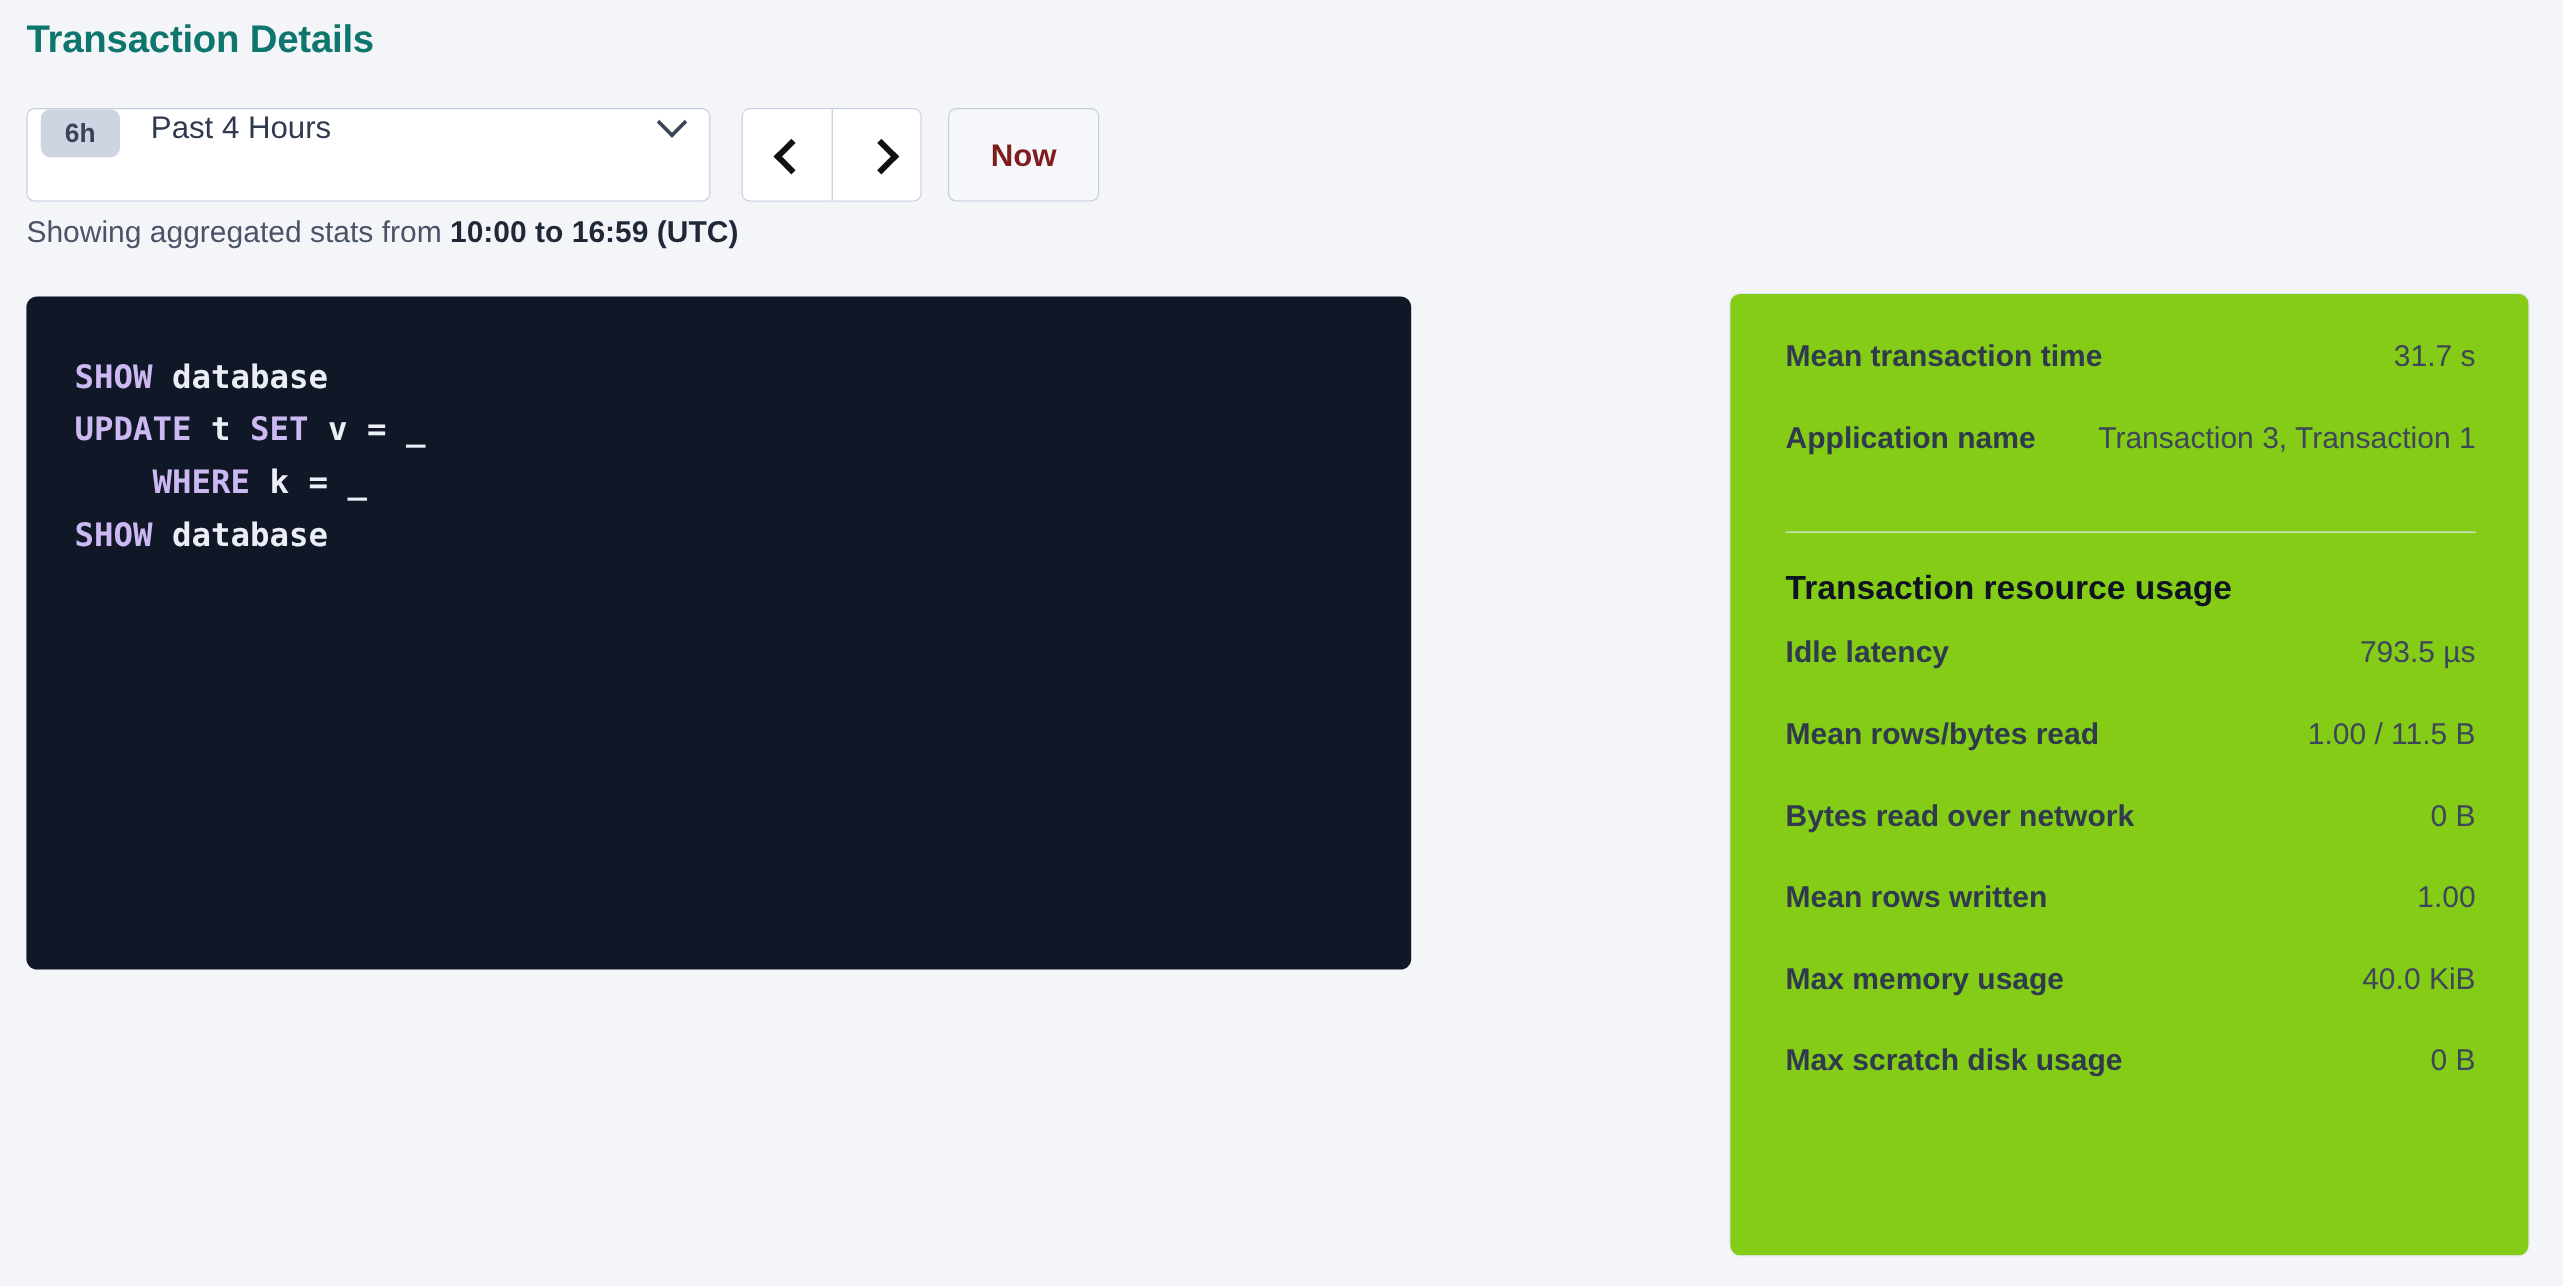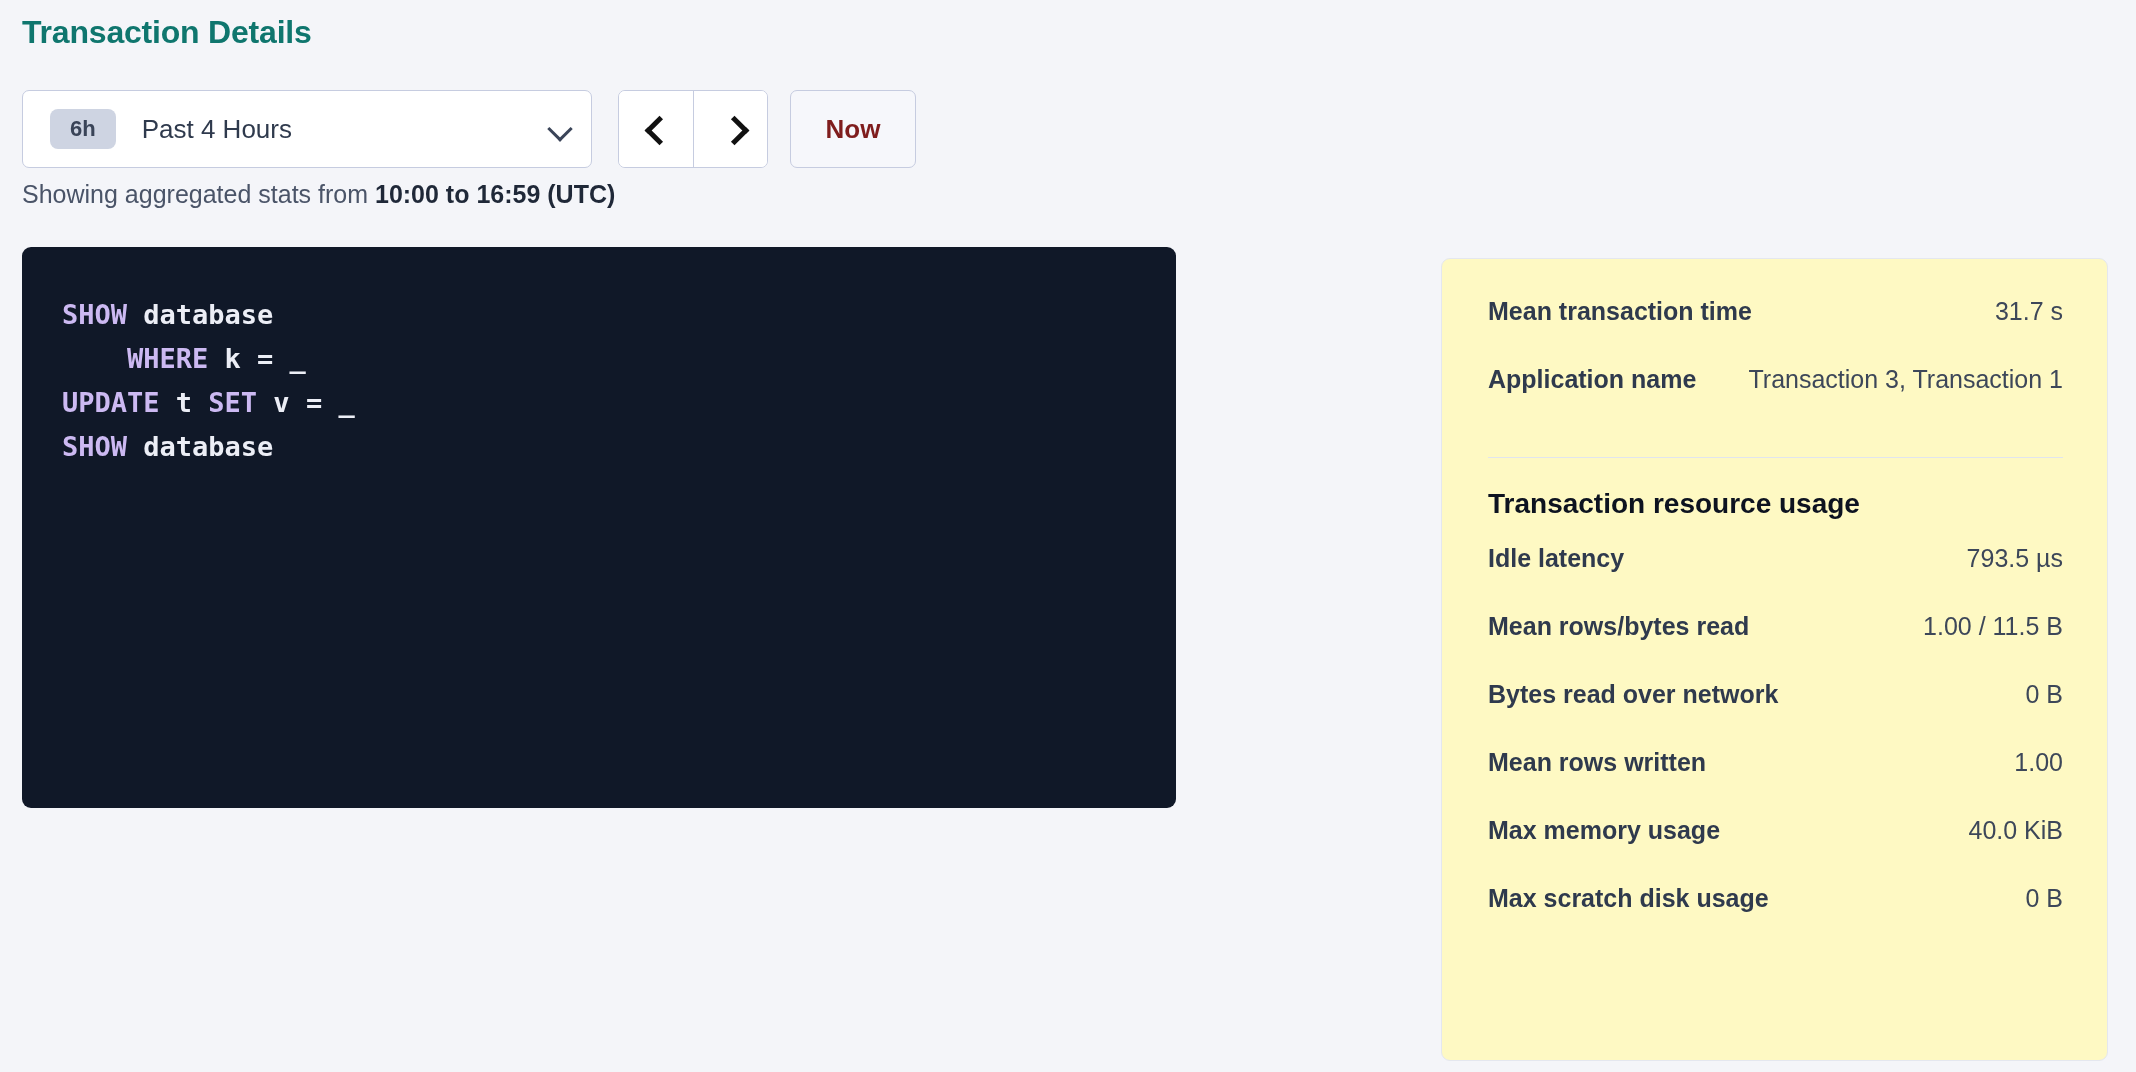--- a/index.html
+++ b/index.html
@@ -40,22 +40,22 @@
     align-items: center;
   }
 
   .range-select {
     width: 570px;
     height: 78px;
     background: #ffffff;
     border: 1px solid #c6cce0;
     border-radius: 7px;
     display: flex;
-    align-items: center;
-    padding: 0 20px 0 27px;
+    align-items: flex-start;
+    padding: 0 20px 0 11px;
     cursor: pointer;
   }
 
   .range-badge {
     background: #ced4e2;
     color: #3a4458;
     font-size: 22px;
     font-weight: bold;
     border-radius: 8px;
     padding: 9px 20px;
@@ -171,24 +171,24 @@
     color: #e6e7f0;
     font-weight: bold;
   }
   .kw  { color: #ccb9f2; }
   .idf { color: #eceef6; }
 
   
   .stats-card {
     position: absolute;
     left: 1441px;
-    top: 258px;
+    top: 244px;
     width: 667px;
     height: 803px;
-    background: #fef9c3;
+    background: #84cc16;
     border: 1px solid #e4e7ef;
     border-radius: 9px;
     padding: 38px 44px 0 46px;
   }
 
   .stat-row {
     display: flex;
     align-items: baseline;
     justify-content: space-between;
     height: 68px;
@@ -247,22 +247,22 @@
       </button>
     </div>
 
     <button class="now-btn">Now</button>
   </div>
 
   <div class="subtitle"><span>Showing aggregated stats from </span><b>10:00 to 16:59 (UTC)</b></div>
 
   <div class="code-card">
     <div class="code-line"><span class="kw">SHOW</span><span class="idf"> database</span></div>
+    <div class="code-line"><span class="kw">UPDATE</span><span class="idf"> t </span><span class="kw">SET</span><span class="idf"> v = _</span></div>
     <div class="code-line"><span class="idf">    </span><span class="kw">WHERE</span><span class="idf"> k = _</span></div>
-    <div class="code-line"><span class="kw">UPDATE</span><span class="idf"> t </span><span class="kw">SET</span><span class="idf"> v = _</span></div>
     <div class="code-line"><span class="kw">SHOW</span><span class="idf"> database</span></div>
   </div>
 
   <div class="stats-card">
 
     <div>
       <div class="stat-row">
         <span class="stat-label">Mean transaction time</span>
         <span class="stat-value">31.7 s</span>
       </div>

